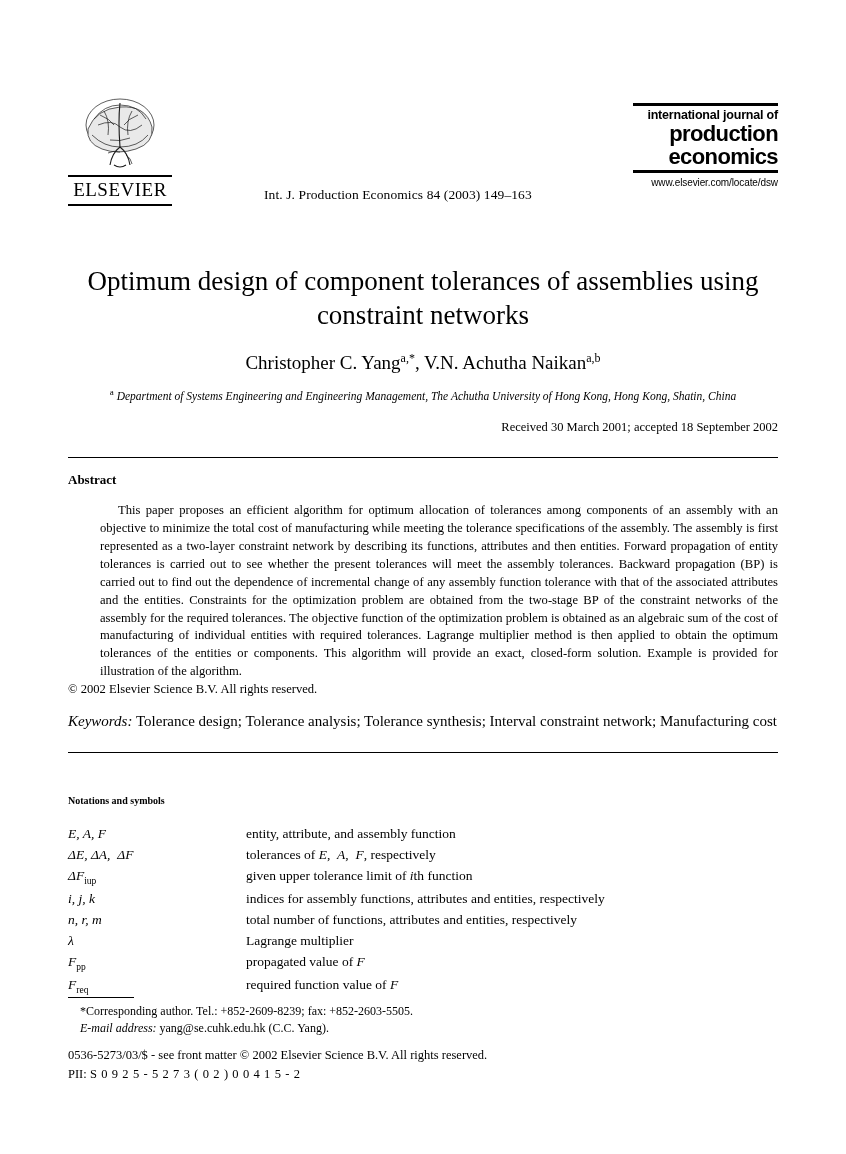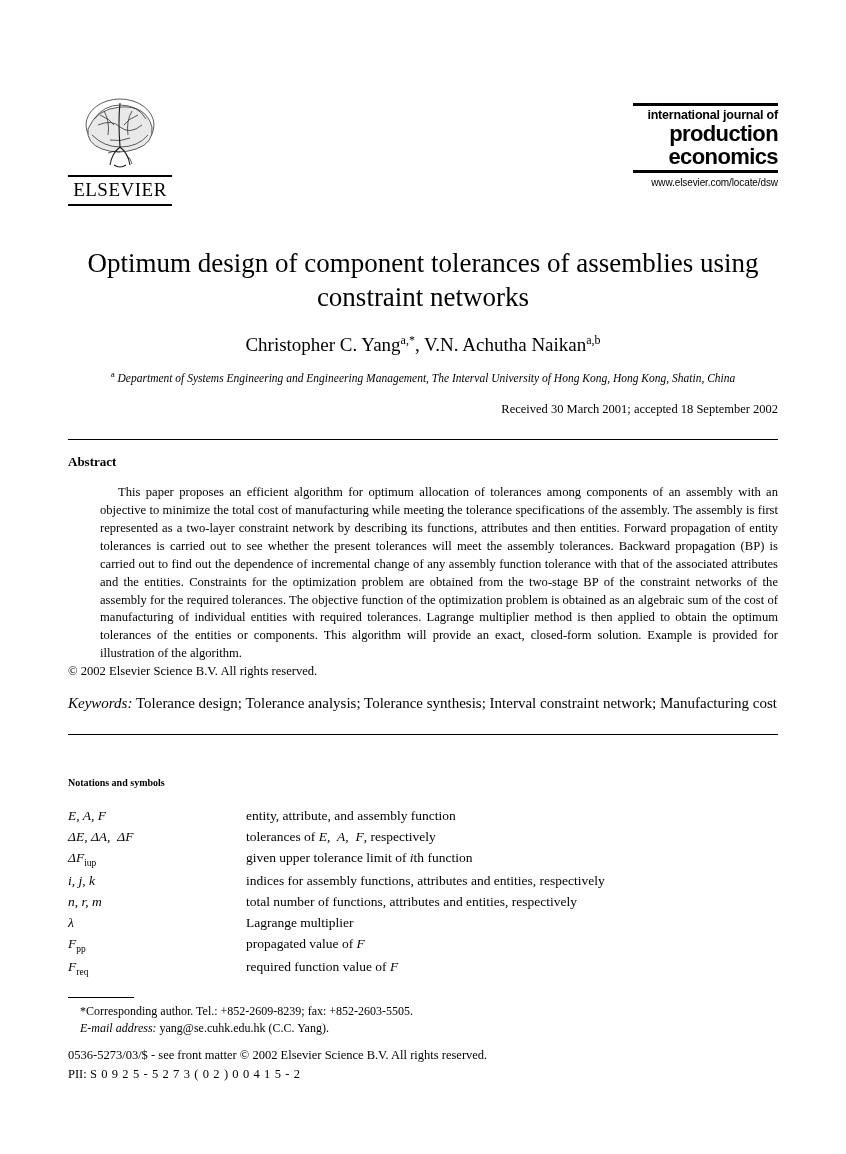--- a/index.html
+++ b/index.html
@@ -100,21 +100,21 @@
   }
   .ijpe-url {
     font-family: "Liberation Sans", sans-serif;
     font-size: 10px;
     margin-top: 4px;
     letter-spacing: -0.1px;
   }
 
   
   .title {
-    margin-top: 22px;
+    margin-top: 40px;
     text-align: center;
     font-size: 27px;
     line-height: 1.25;
     font-weight: normal;
   }
   .authors {
     margin-top: 18px;
     text-align: center;
     font-size: 19px;
   }
@@ -249,41 +249,42 @@
               <path d="M26 20 q10 4 14 10"></path>
               <path d="M64 20 q-10 4 -14 10"></path>
               <path d="M34 58 q6 -3 12 -1"></path>
               <path d="M52 60 q5 3 6 9"></path>
             </g>
           </svg>
         </div>
         <div class="elsevier-word">ELSEVIER</div>
       </div>
 
+      <div class="journal-ref">Int. J. Production Economics 84 (2003) 149–163</div>
 
       <div class="ijpe-logo">
         <div class="ijpe-rule"></div>
         <div class="ijpe-l1">international journal of</div>
         <div class="ijpe-l2">production</div>
         <div class="ijpe-l3">economics</div>
         <div class="ijpe-rule"></div>
         <div class="ijpe-url">www.elsevier.com/locate/dsw</div>
       </div>
     </div>
 
     <div class="title">Optimum design of component tolerances of assemblies using constraint networks</div>
 
     <div class="authors">
       Christopher C. Yang<sup>a,</sup><sup>*</sup>, V.N. Achutha Naikan<sup>a,b</sup>
     </div>
 
     <div class="affil">
       <div>
         <sup>a</sup>
-        <span>Department of Systems Engineering and Engineering Management, The Interval University of Hong Kong, Hong Kong, Shatin, China</span>
+        <span>Department of Systems Engineering and Engineering Management, The Achutha University of Hong Kong, Hong Kong, Shatin, China</span>
       </div>
     </div>
 
     <div class="received">Received 30 March 2001; accepted 18 September 2002</div>
 
     <hr class="rule">
 
     <div class="abstract-head">Abstract</div>
     <div class="abstract-body">This paper proposes an efficient algorithm for optimum allocation of tolerances among components of an assembly with an objective to minimize the total cost of manufacturing while meeting the tolerance specifications of the assembly. The assembly is first represented as a two-layer constraint network by describing its functions, attributes and then entities. Forward propagation of entity tolerances is carried out to see whether the present tolerances will meet the assembly tolerances. Backward propagation (BP) is carried out to find out the dependence of incremental change of any assembly function tolerance with that of the associated attributes and the entities. Constraints for the optimization problem are obtained from the two-stage BP of the constraint networks of the assembly for the required tolerances. The objective function of the optimization problem is obtained as an algebraic sum of the cost of manufacturing of individual entities with required tolerances. Lagrange multiplier method is then applied to obtain the optimum tolerances of the entities or components. This algorithm will provide an exact, closed-form solution. Example is provided for illustration of the algorithm.</div>
     <div class="copyright">© 2002 Elsevier Science B.V. All rights reserved.</div>

